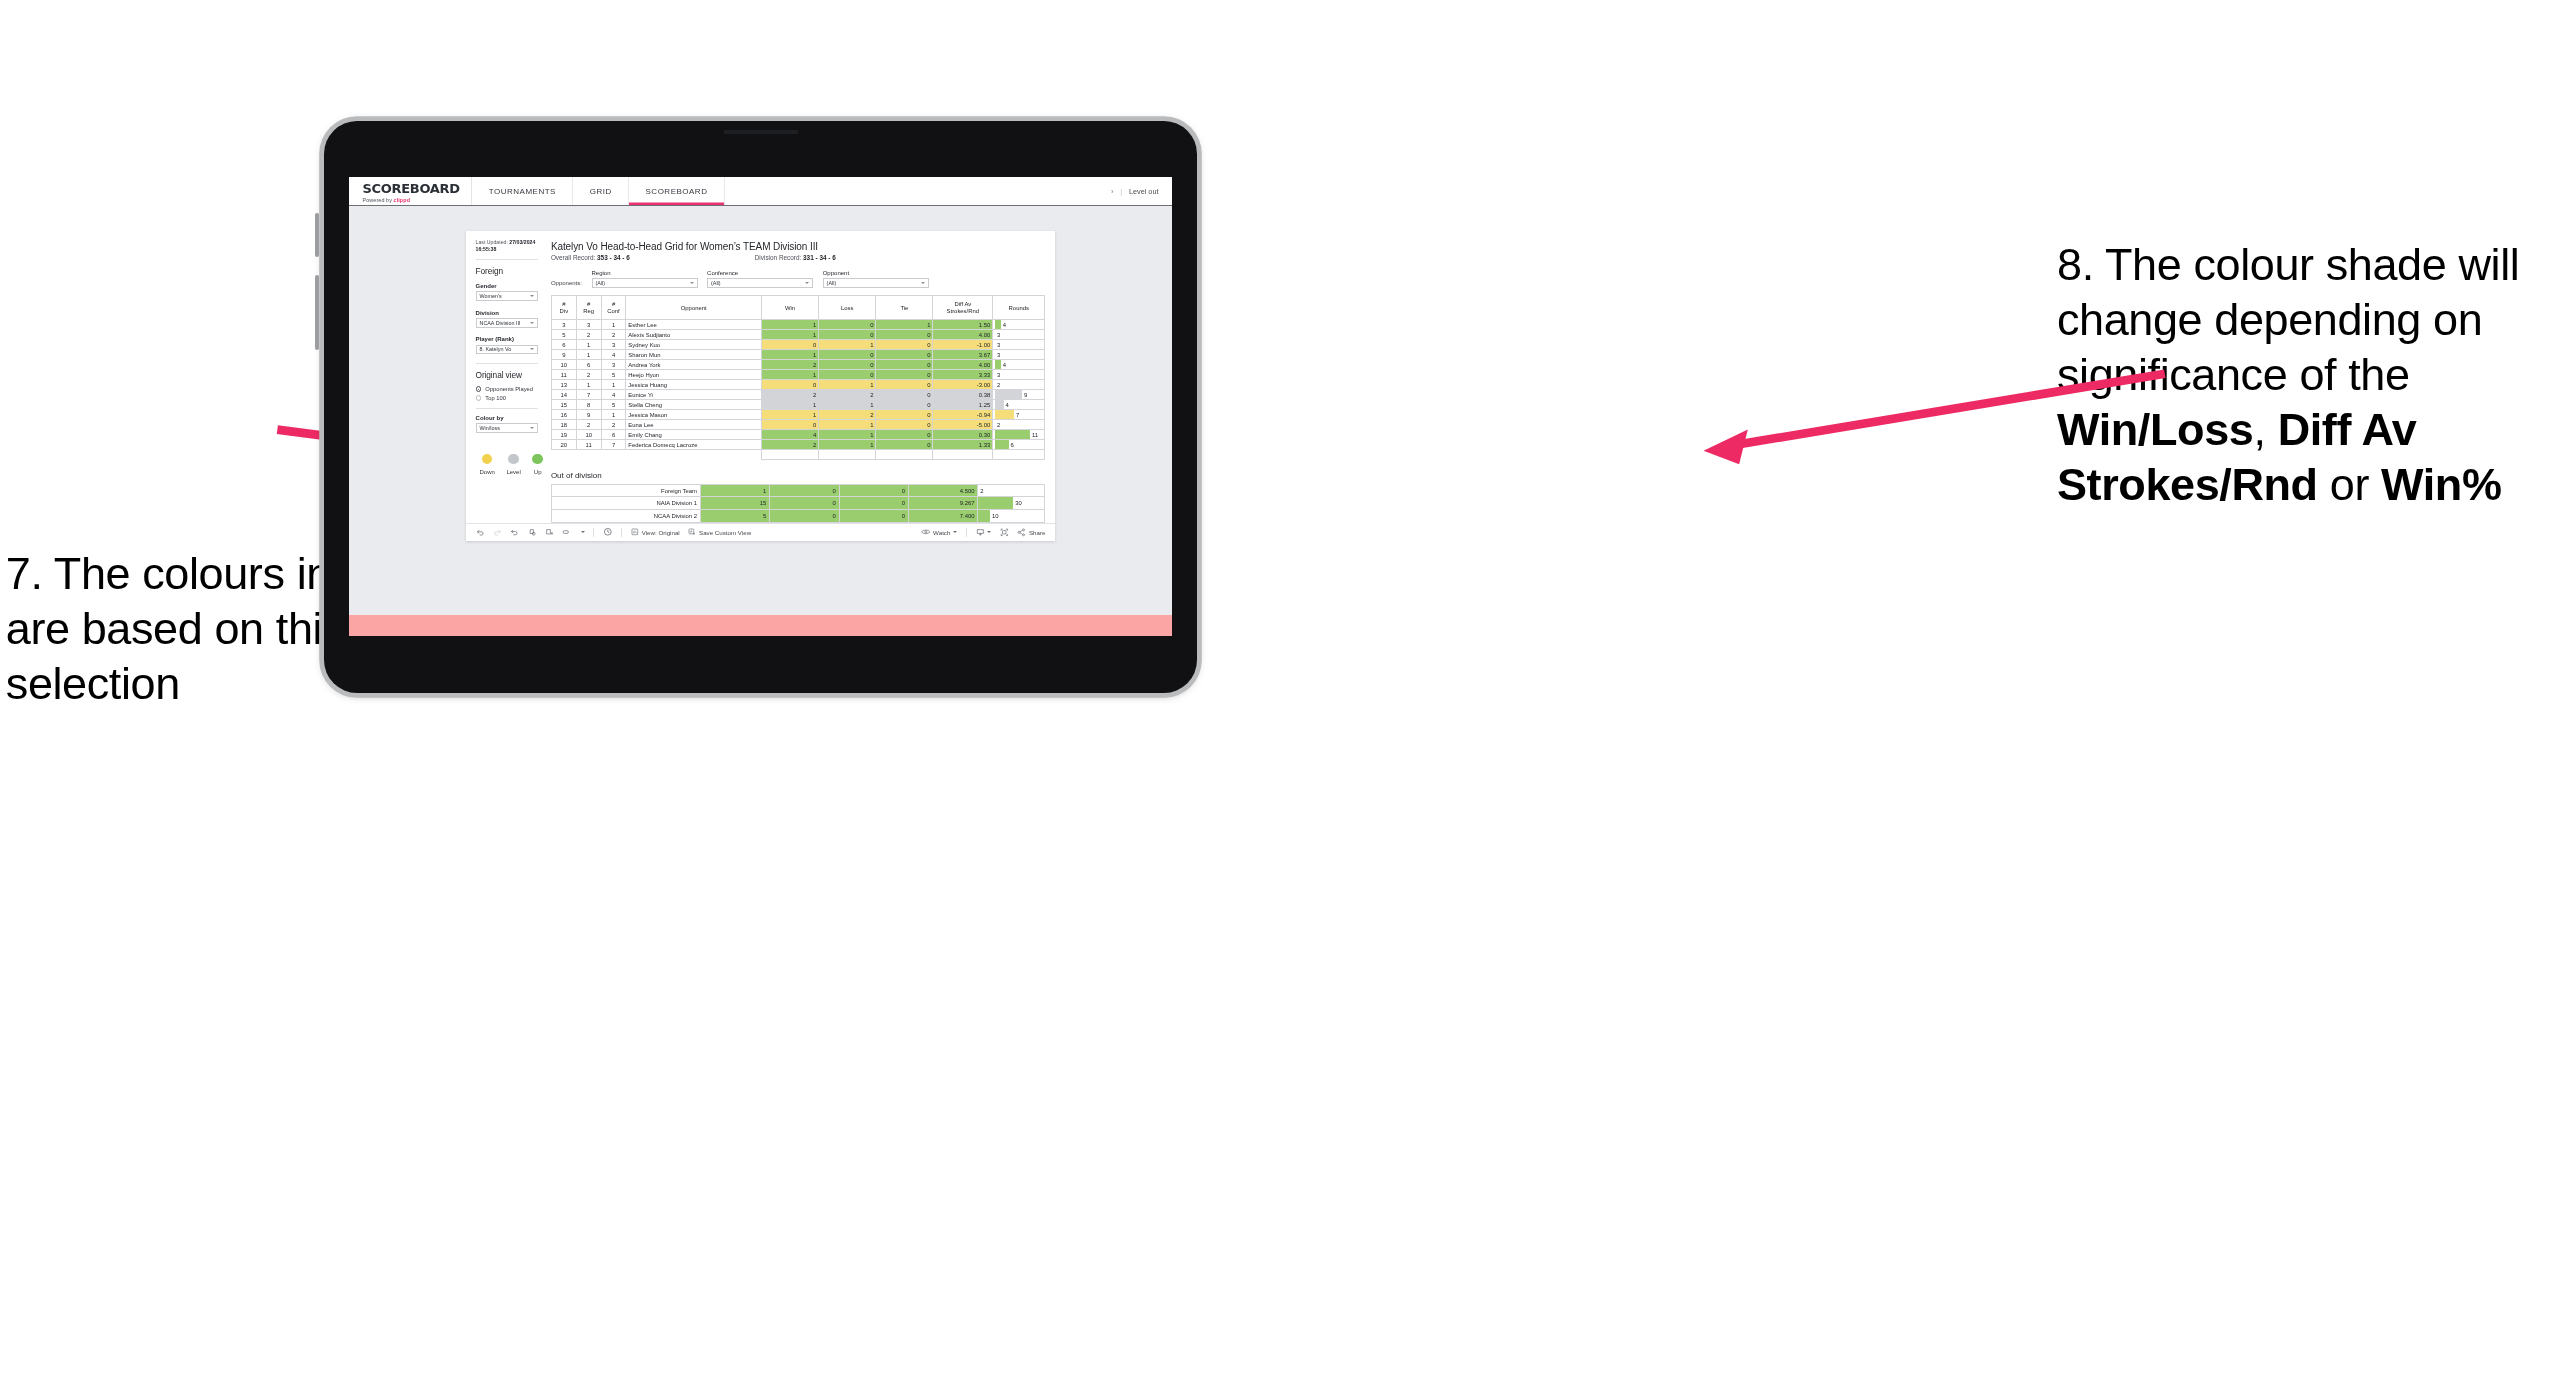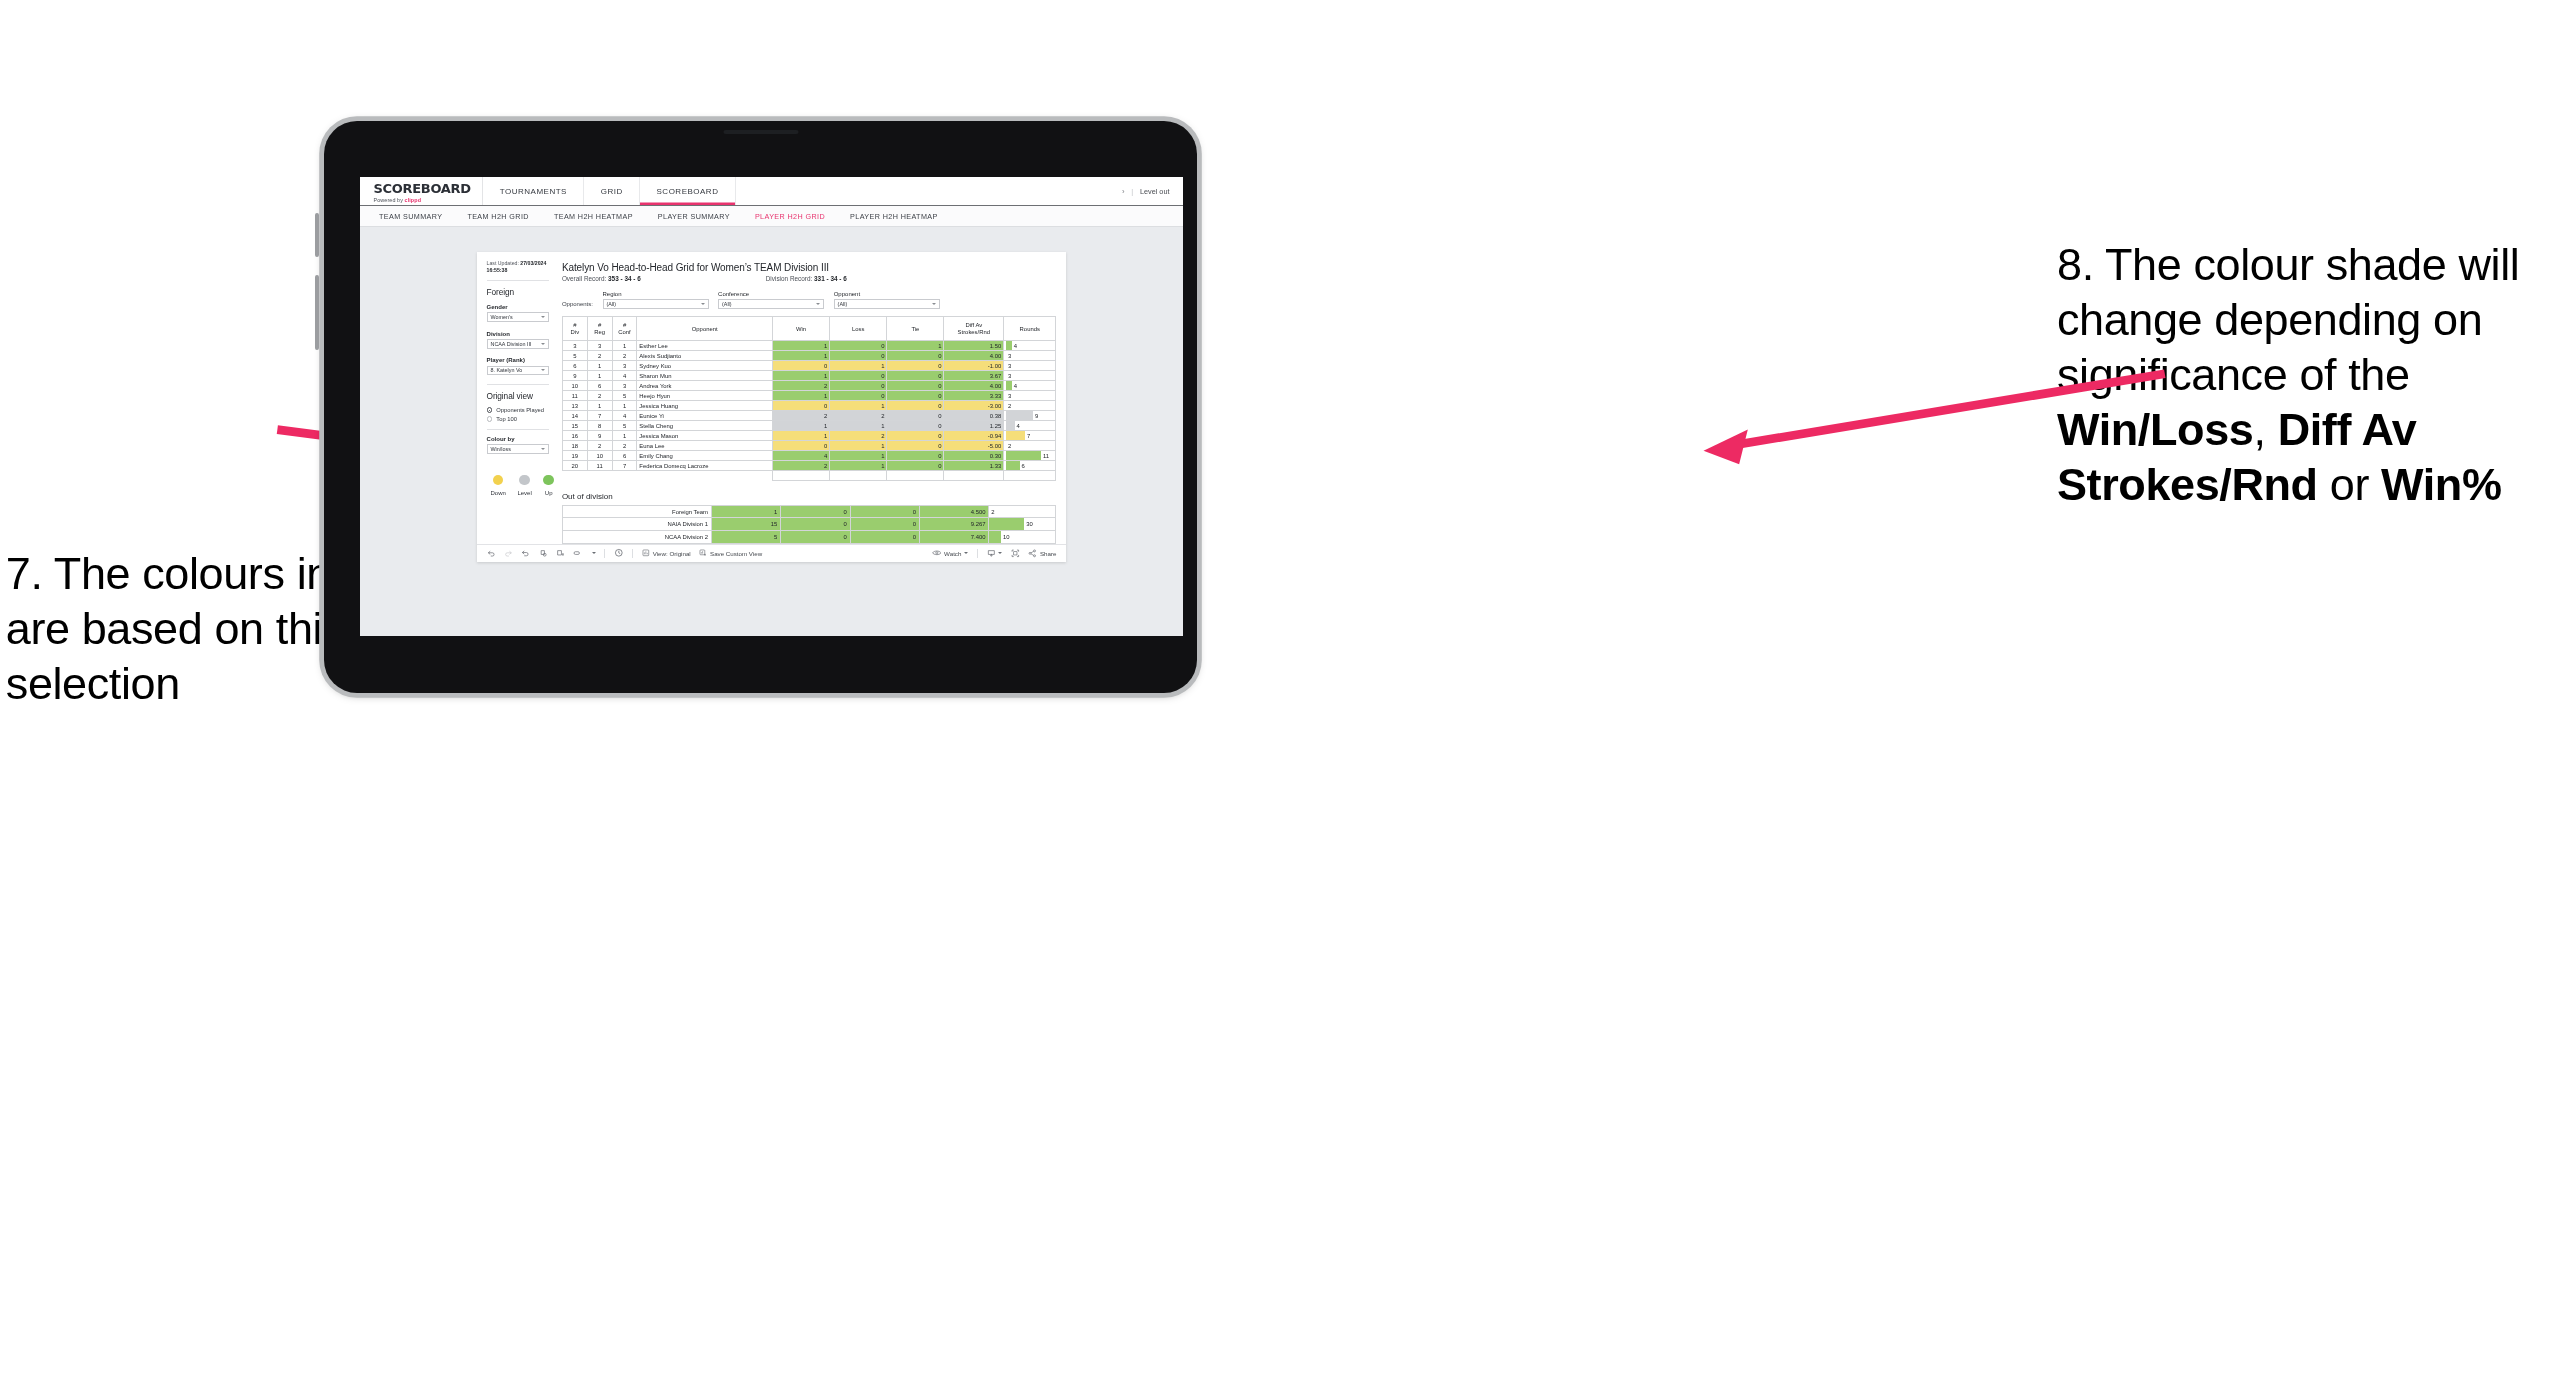--- a/index.html
+++ b/index.html
@@ -39,21 +39,21 @@
     width: 3.9px; height: 44px; background: #9b9da0; border-radius: 1.9px;
   }
   .tablet::after {
     content: ""; position: absolute; left: -8.7px; top: 154px;
     width: 3.9px; height: 75px; background: #9b9da0; border-radius: 1.9px;
   }
   .cam { position: absolute; left: 50%; top: 8.7px; transform: translateX(-50%);
          width: 75px; height: 4.8px; background: #1d1f22; border-radius: 2.9px; }
 
   .screen {
-    position: absolute; left: 36px; top: 56px;
+    position: absolute; left: 25px; top: 56px;
     width: 823px; height: 459px;
     background: #fca5a5; overflow: hidden;
   }
 
   
   .appbar {
     height: 29px; background: #ffffff; display: flex; align-items: stretch;
     border-bottom: 1.9px solid #6d6f73; position: relative;
   }
   .brand { padding: 2.9px 11.6px 0 13.5px; display: flex; flex-direction: column; justify-content: center;
@@ -208,28 +208,20 @@
           <div class="navtab">GRID</div>
           <div class="navtab active">SCOREBOARD</div>
         </div>
         <div class="appbar-right">
           <span class="chev-r">›</span>
           <span class="sep">|</span>
           <span>Level out</span>
         </div>
       </div>
 
-      <div class="subnav">
-        <div class="subtab">TEAM SUMMARY</div>
-        <div class="subtab">TEAM H2H GRID</div>
-        <div class="subtab">TEAM H2H HEATMAP</div>
-        <div class="subtab">PLAYER SUMMARY</div>
-        <div class="subtab active">PLAYER H2H GRID</div>
-        <div class="subtab">PLAYER H2H HEATMAP</div>
-      </div>
 
       <div class="workspace">
         <div class="viz">
           <div class="viz-body">
 
             <div class="sidebar">
               <div class="updated">
                 <span>Last Updated: </span><b>27/03/2024 16:55:38</b>
               </div>
               <div class="hr"></div>

